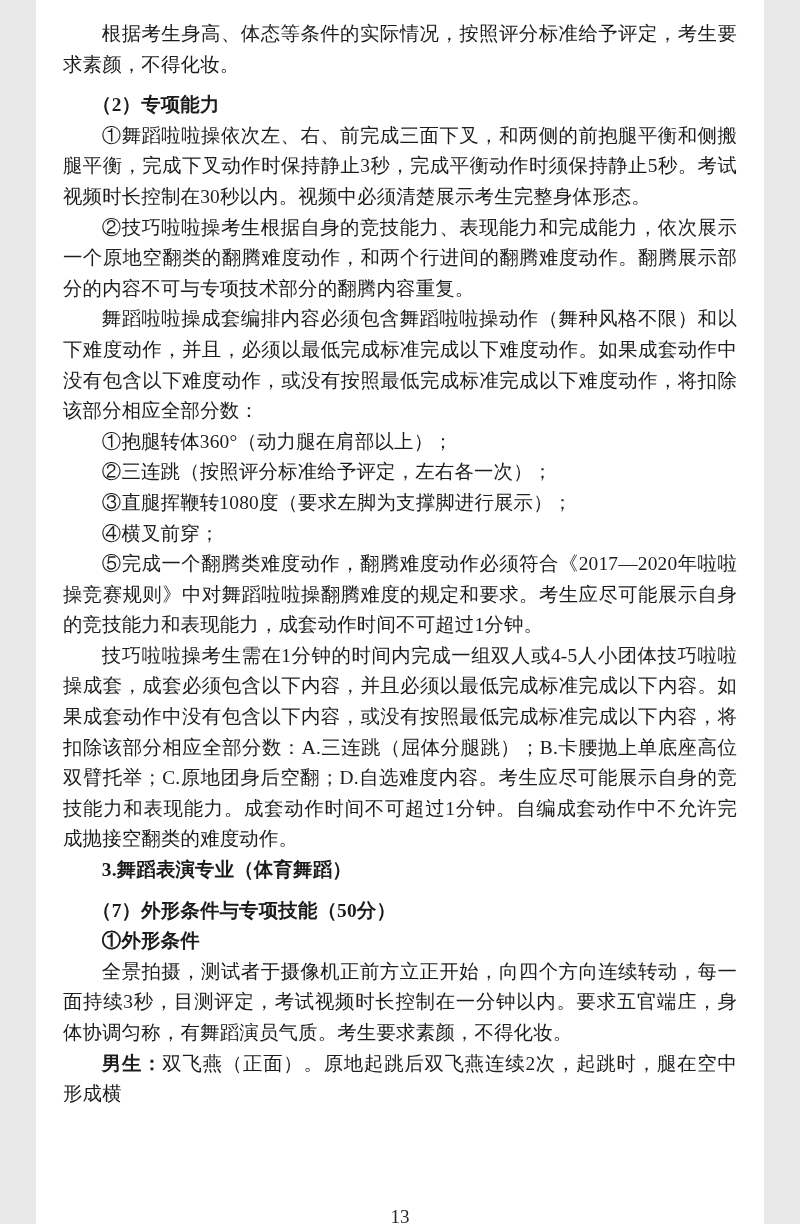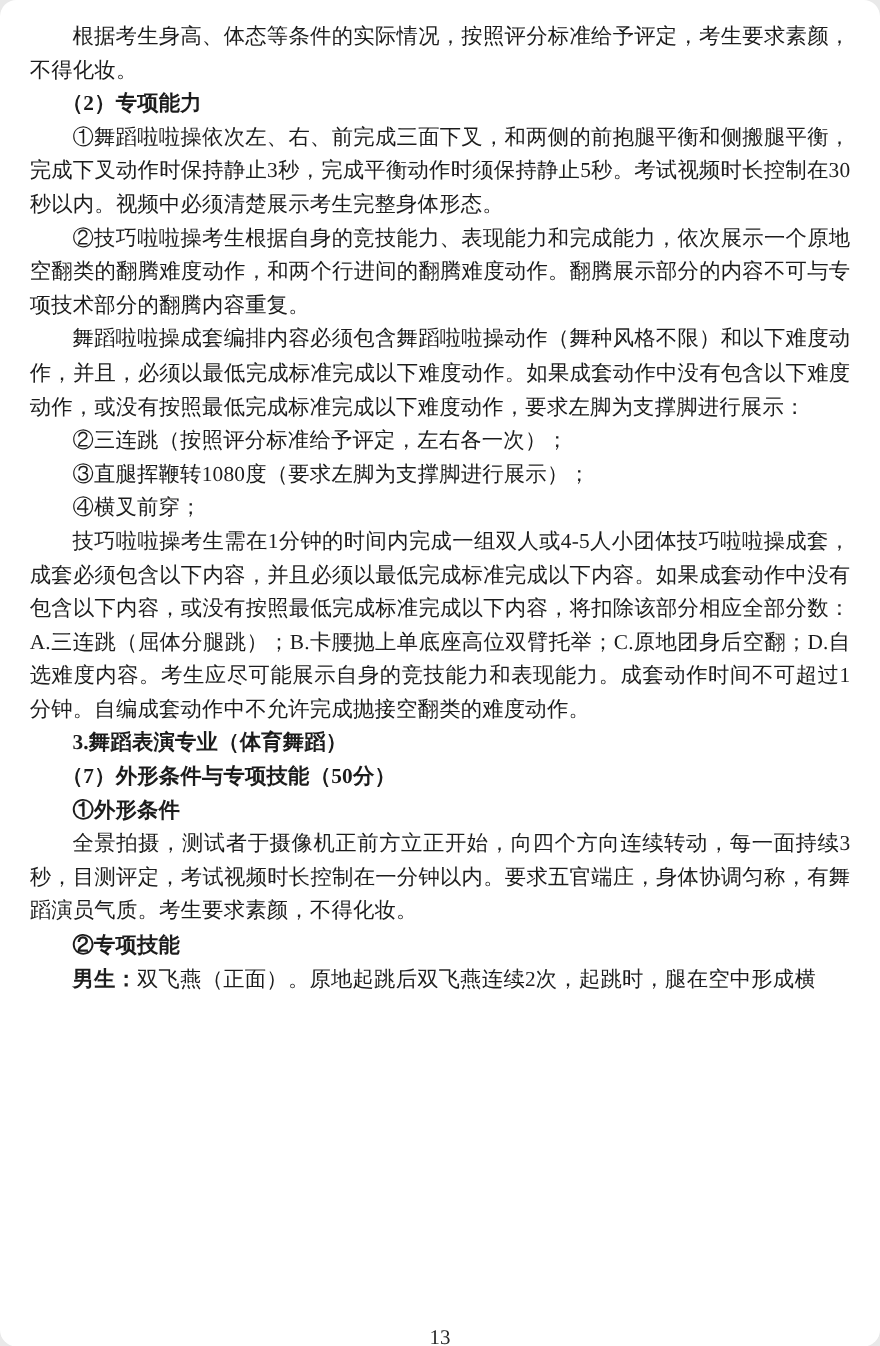--- a/index.html
+++ b/index.html
@@ -1,61 +1,61 @@
 <!DOCTYPE html>
 <html><head>
 <meta charset="utf-8">
 <style>
   html,body { margin:0; padding:0; background:#e9e9e9; }
   .page {
     position:relative;
-    width:800px; height:1224px;
+    width:728px; height:1224px;
     margin:0 auto;
     background:#ffffff;
     overflow:hidden;
     font-family:"Liberation Serif","DejaVu Serif",serif;
     color:#1c1c1c;
-    border-radius:15px;
   }
   .doc {
     padding:19px 27px 0 27px;
     font-size:19.4px;
     line-height:30.6px;
     text-align:justify;
   }
   .para {
     margin:0;
     text-indent:2em;
     letter-spacing:0.2px;
   }
-  .para.paren-head { text-indent:1.5em; }
+  .para.paren-head { text-indent:1.5em;margin-top:10px; }
   .bold { font-weight:bold; }
   .page-num {
     position:absolute;
     top:1206px; left:0; right:0;
     text-align:center;
     font-size:19px;
     color:#2a2a2a;
   }
 </style>
 </head>
 <body>
 
 <div class="page">
   <div class="doc">
     <p class="para">根据考生身高、体态等条件的实际情况，按照评分标准给予评定，考生要求素颜，不得化妆。</p>
     <p class="para bold paren-head">（2）专项能力</p>
     <p class="para">①舞蹈啦啦操依次左、右、前完成三面下叉，和两侧的前抱腿平衡和侧搬腿平衡，完成下叉动作时保持静止3秒，完成平衡动作时须保持静止5秒。考试视频时长控制在30秒以内。视频中必须清楚展示考生完整身体形态。</p>
     <p class="para">②技巧啦啦操考生根据自身的竞技能力、表现能力和完成能力，依次展示一个原地空翻类的翻腾难度动作，和两个行进间的翻腾难度动作。翻腾展示部分的内容不可与专项技术部分的翻腾内容重复。</p>
-    <p class="para">舞蹈啦啦操成套编排内容必须包含舞蹈啦啦操动作（舞种风格不限）和以下难度动作，并且，必须以最低完成标准完成以下难度动作。如果成套动作中没有包含以下难度动作，或没有按照最低完成标准完成以下难度动作，要求左脚为支撑脚进行展示：</p>
+    <p class="para">舞蹈啦啦操成套编排内容必须包含舞蹈啦啦操动作（舞种风格不限）和以下难度动作，并且，必须以最低完成标准完成以下难度动作。如果成套动作中没有包含以下难度动作，或没有按照最低完成标准完成以下难度动作，将扣除该部分相应全部分数：</p>
+    <p class="para">①抱腿转体360°（动力腿在肩部以上）；</p>
     <p class="para">②三连跳（按照评分标准给予评定，左右各一次）；</p>
     <p class="para">③直腿挥鞭转1080度（要求左脚为支撑脚进行展示）；</p>
     <p class="para">④横叉前穿；</p>
+    <p class="para">⑤完成一个翻腾类难度动作，翻腾难度动作必须符合《2017—2020年啦啦操竞赛规则》中对舞蹈啦啦操翻腾难度的规定和要求。考生应尽可能展示自身的竞技能力和表现能力，成套动作时间不可超过1分钟。</p>
     <p class="para">技巧啦啦操考生需在1分钟的时间内完成一组双人或4-5人小团体技巧啦啦操成套，成套必须包含以下内容，并且必须以最低完成标准完成以下内容。如果成套动作中没有包含以下内容，或没有按照最低完成标准完成以下内容，将扣除该部分相应全部分数：A.三连跳（屈体分腿跳）；B.卡腰抛上单底座高位双臂托举；C.原地团身后空翻；D.自选难度内容。考生应尽可能展示自身的竞技能力和表现能力。成套动作时间不可超过1分钟。自编成套动作中不允许完成抛接空翻类的难度动作。</p>
     <p class="para bold">3.舞蹈表演专业（体育舞蹈）</p>
     <p class="para bold paren-head">（7）外形条件与专项技能（50分）</p>
     <p class="para bold">①外形条件</p>
     <p class="para">全景拍摄，测试者于摄像机正前方立正开始，向四个方向连续转动，每一面持续3秒，目测评定，考试视频时长控制在一分钟以内。要求五官端庄，身体协调匀称，有舞蹈演员气质。考生要求素颜，不得化妆。</p>
-    <p class="para bold">②专项技能</p>
     <p class="para"><span class="bold">男生：</span><span>双飞燕（正面）。原地起跳后双飞燕连续2次，起跳时，腿在空中形成横</span></p>
   </div>
   <div class="page-num">13</div>
 </div>
 
 </body></html>

